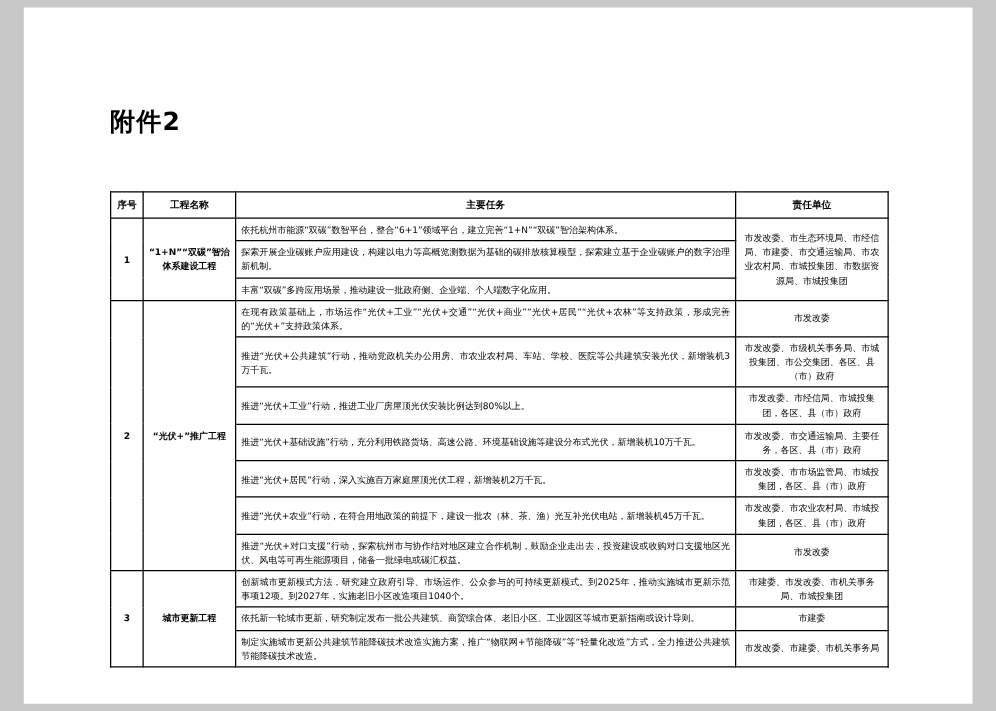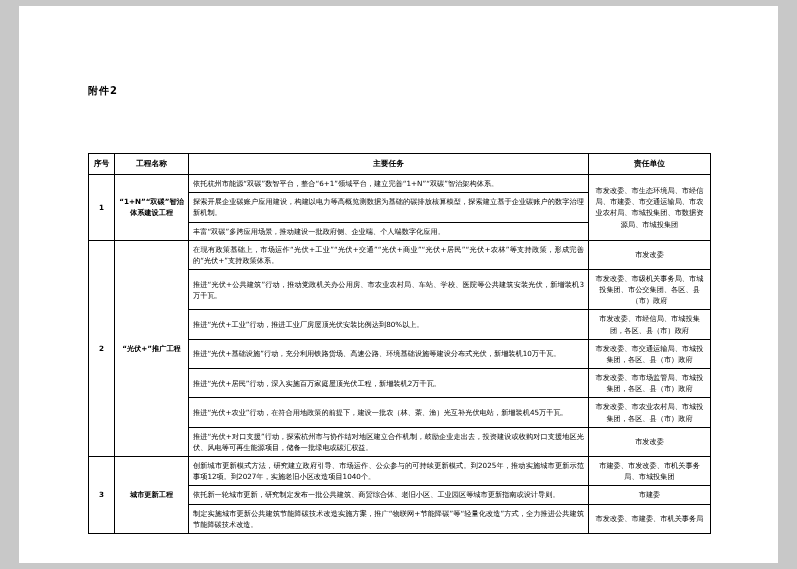--- a/index.html
+++ b/index.html
@@ -19,21 +19,21 @@
     width: 759px;
     height: 557px;
     background: #ffffff;
     box-sizing: border-box;
   }
   .attachment-label {
     position: absolute;
     left: 69px;
     top: 78px;
     font-family: "DejaVu Sans", "Liberation Sans", sans-serif;
-    font-size: 10px;
+    font-size: 20px;
     font-weight: bold;
     color: #000;
     letter-spacing: 1px;
   }
   .doc-title {
     position: absolute;
     left: 0;
     right: 0;
     top: 116px;
     text-align: center;
@@ -130,21 +130,21 @@
         <tr>
           <td class="c-task">推进“光伏+公共建筑”行动，推动党政机关办公用房、市农业农村局、车站、学校、医院等公共建筑安装光伏，新增装机3万千瓦。</td>
           <td class="c-unit">市发改委、市级机关事务局、市城投集团、市公交集团、各区、县（市）政府</td>
         </tr>
         <tr>
           <td class="c-task">推进“光伏+工业”行动，推进工业厂房屋顶光伏安装比例达到80%以上。</td>
           <td class="c-unit">市发改委、市经信局、市城投集团，各区、县（市）政府</td>
         </tr>
         <tr>
           <td class="c-task">推进“光伏+基础设施”行动，充分利用铁路货场、高速公路、环境基础设施等建设分布式光伏，新增装机10万千瓦。</td>
-          <td class="c-unit">市发改委、市交通运输局、市城投集团，各区、县（市）政府</td>
+          <td class="c-unit">市发改委、市交通运输局、主要任务，各区、县（市）政府</td>
         </tr>
         <tr>
           <td class="c-task">推进“光伏+居民”行动，深入实施百万家庭屋顶光伏工程，新增装机2万千瓦。</td>
           <td class="c-unit">市发改委、市市场监管局、市城投集团，各区、县（市）政府</td>
         </tr>
         <tr>
           <td class="c-task">推进“光伏+农业”行动，在符合用地政策的前提下，建设一批农（林、茶、渔）光互补光伏电站，新增装机45万千瓦。</td>
           <td class="c-unit">市发改委、市农业农村局、市城投集团，各区、县（市）政府</td>
         </tr>
         <tr>

